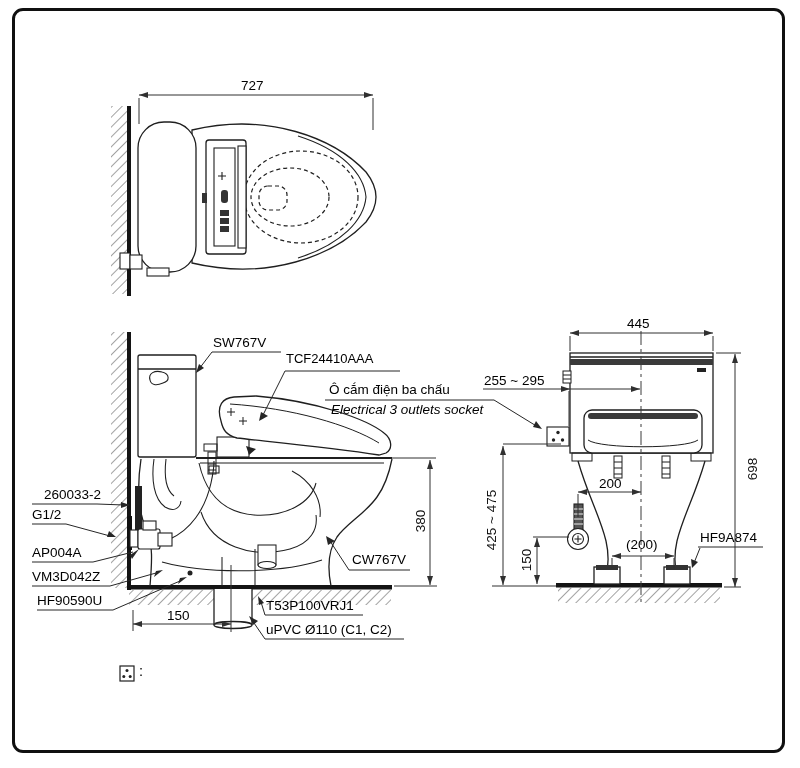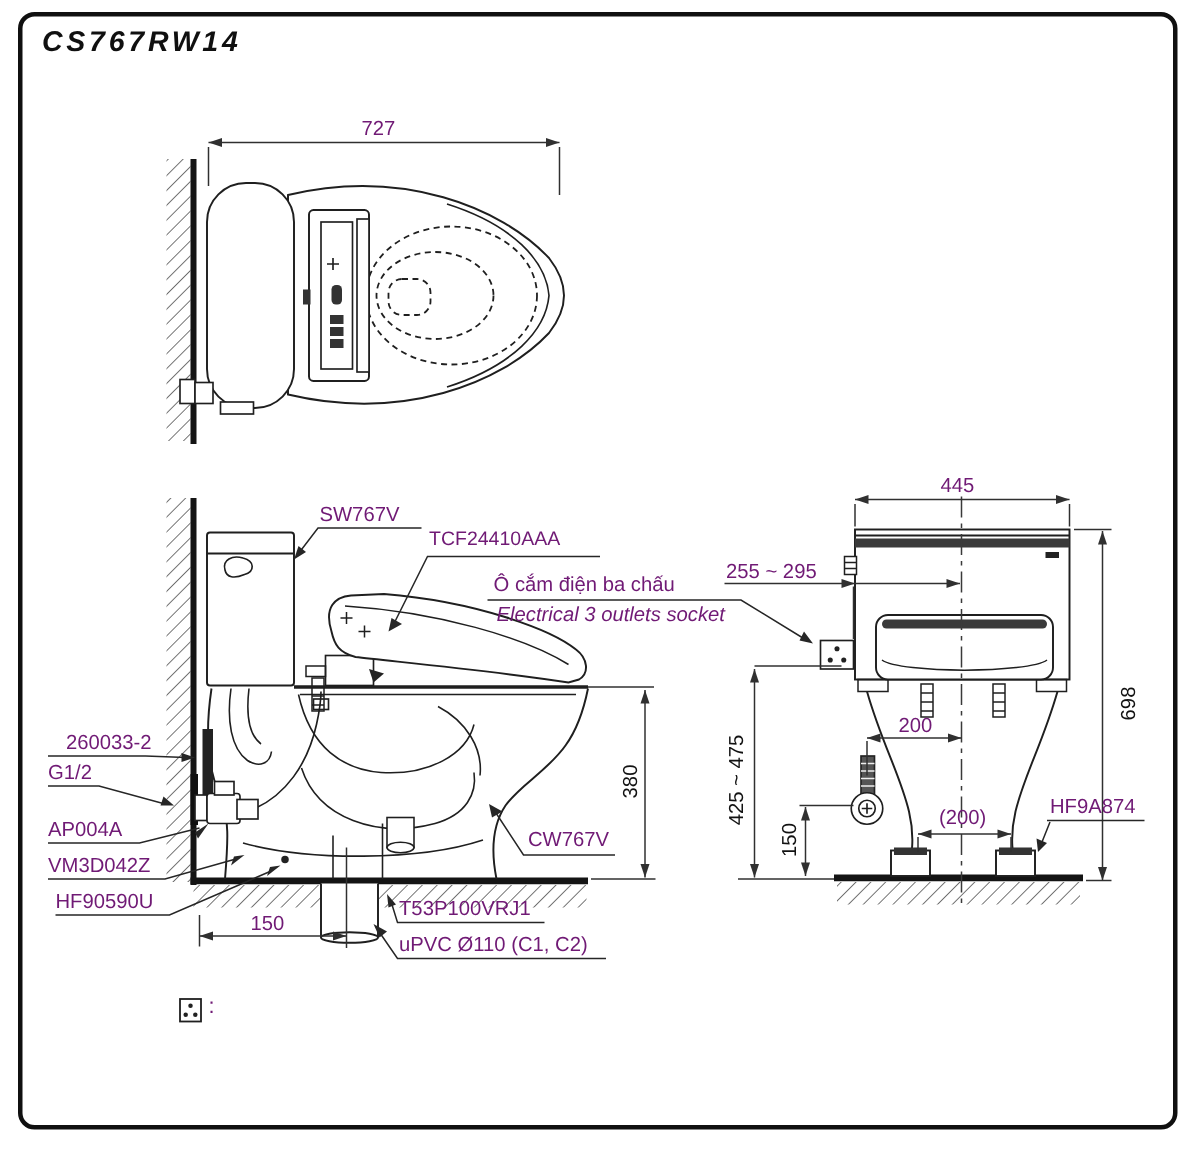--- a/index.html
+++ b/index.html
@@ -1,21 +1,21 @@
 <!DOCTYPE html>
 <html><head>
 <meta charset="utf-8">
 <style>
   html,body{margin:0;padding:0;background:#fff;}
   #page{position:relative;width:800px;height:768px;background:#fff;overflow:hidden;
         font-family:"Liberation Sans",sans-serif;color:#161616;}
   #frame{position:absolute;left:12px;top:8px;width:773px;height:745px;
          border:3.5px solid #101010;border-radius:11px;box-sizing:border-box;}
   #art{position:absolute;left:0;top:0;}
-  .lbl{position:absolute;white-space:nowrap;font-size:13.5px;line-height:15px;color:#701a75;}
+  .lbl{position:absolute;white-space:nowrap;font-size:13.5px;line-height:15px;color:#000000;}
   .vlbl{position:absolute;white-space:nowrap;font-size:13.5px;color:#121212;
         transform:translate(-50%,-50%) rotate(-90deg);}
   .big{font-size:13px;}
   .it{font-style:italic;}
   .title{position:absolute;left:28px;top:18px;font-size:19px;font-weight:bold;
          font-style:italic;letter-spacing:2.5px;color:#101010;}
   .legend{font-size:14.5px;}
 </style>
 </head>
 <body>
@@ -279,21 +279,20 @@
     </g>
 
     <g stroke="#1f1f1f" fill="none" stroke-width="1.2">
       <rect x="120" y="666" width="14" height="15" fill="#fff"></rect>
       <circle cx="127" cy="670.5" r="1.5" fill="#222" stroke="none"></circle>
       <circle cx="123.8" cy="676.5" r="1.5" fill="#222" stroke="none"></circle>
       <circle cx="130.2" cy="676.5" r="1.5" fill="#222" stroke="none"></circle>
     </g>
   </svg>
 
-  <div class="title">CS767RW14</div>
 
   <div class="lbl" style="left:241px;top:78px">727</div>
 
   <div class="lbl" style="left:213px;top:335px">SW767V</div>
   <div class="lbl big" style="left:286px;top:351px">TCF24410AAA</div>
   <div class="lbl" style="left:329px;top:382px">Ô cắm điện ba chấu</div>
   <div class="lbl it" style="left:331px;top:402px">Electrical 3 outlets socket</div>
   <div class="lbl" style="left:352px;top:552px">CW767V</div>
   <div class="lbl" style="left:44px;top:487px">260033-2</div>
   <div class="lbl" style="left:32px;top:507px">G1/2</div>

